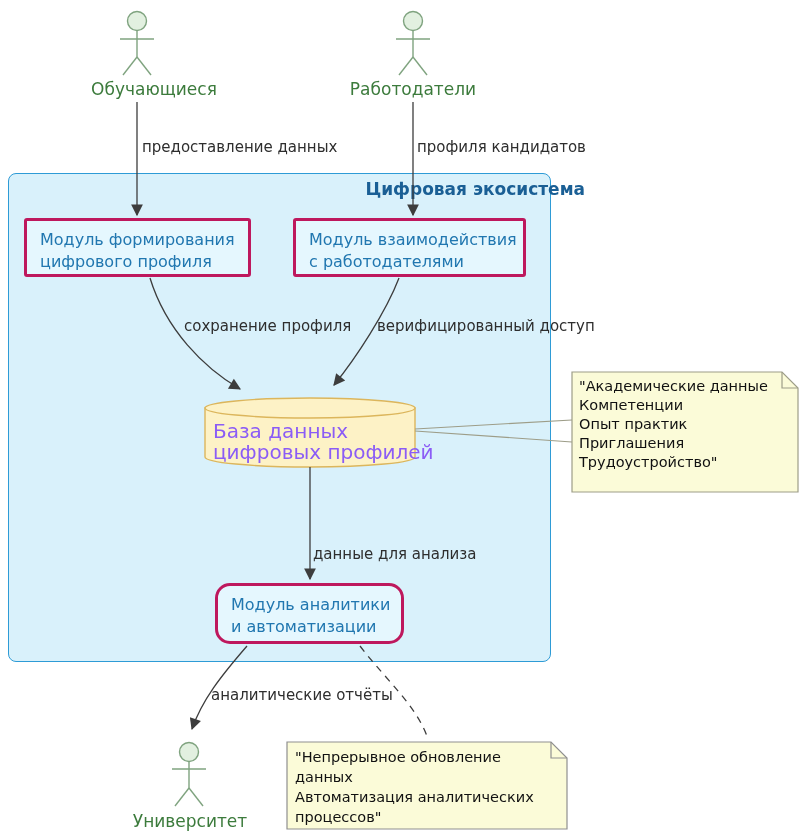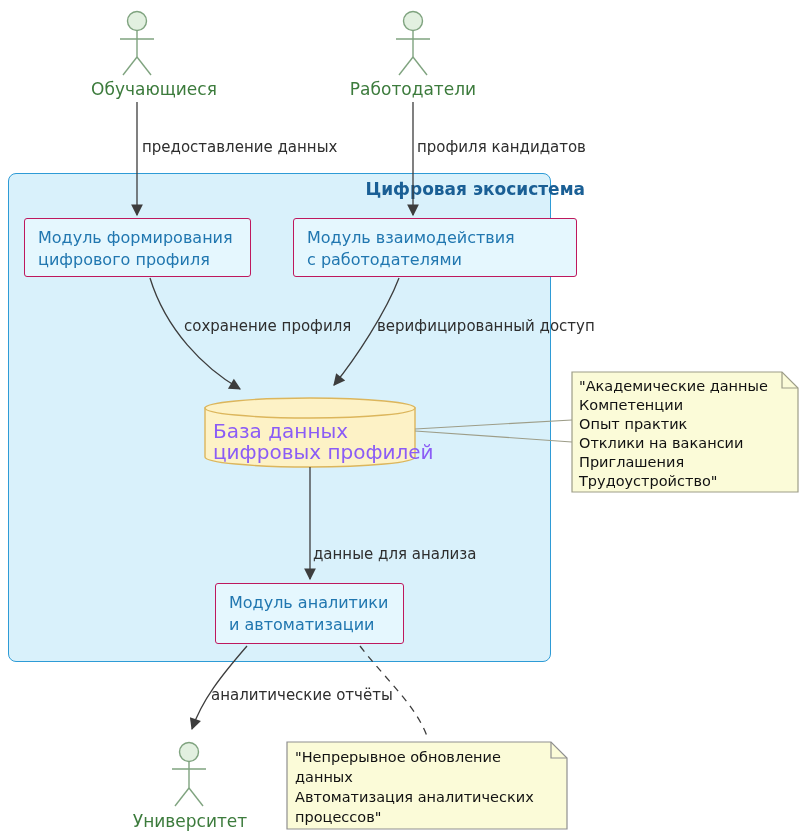--- a/index.html
+++ b/index.html
@@ -12,21 +12,21 @@
     background:#d9f1fb;border:1.6px solid #2e9bd6;border-radius:8px;
     box-sizing:border-box;z-index:1;
   }
   .ecosystem-title{
     position:absolute;left:0;top:5px;width:100%;text-align:right;
     font-size:17px;font-weight:bold;color:#1a5f95;margin-left:35px;
   }
   .svgoverlay{position:absolute;left:0;top:0;z-index:2;}
   .module-box{
     position:absolute;box-sizing:border-box;z-index:3;
-    background:#e5f7fe;border:1px solid #be185d;border-radius:3px;
+    background:#e5f7fe;border:3px solid #be185d;border-radius:3px;
     color:#2177b0;font-size:16px;line-height:22px;
     padding:8px 0 0 13px;
   }
   .module-line{display:block;white-space:nowrap;}
   .txt{position:absolute;z-index:4;white-space:nowrap;}
   .actor-label{font-size:17px;color:#3c7b3c;transform:translateX(-50%);}
   .edge-label{font-size:15px;color:#2e2e2e;text-align:right;}
   .db-label{font-size:20px;line-height:21px;color:#8b5cf6;z-index:4;position:absolute;}
   .note-text{
     position:absolute;z-index:4;font-size:14.5px;color:#111111;
@@ -103,46 +103,45 @@
   </svg>
 
   <div class="txt actor-label" style="left:137px;top:79px;margin-left:17px;">Обучающиеся</div>
   <div class="txt actor-label" style="left:413px;top:79px;">Работодатели</div>
   <div class="txt actor-label" style="left:190px;top:811px;">Университет</div>
 
   <div class="module-box" style="left:24px;top:218px;width:227px;height:59px;">
     <span class="module-line">Модуль формирования</span>
     <span class="module-line">цифрового профиля</span>
   </div>
-  <div class="module-box" style="left:293px;top:218px;width:284px;height:59px;">
+  <div class="module-box" style="left:293px;top:218px;width:233px;height:59px;">
     <span class="module-line">Модуль взаимодействия</span>
     <span class="module-line">с работодателями</span>
   </div>
-  <div class="module-box" style="left:215px;top:583px;width:189px;height:61px;">
+  <div class="module-box" style="left:215px;top:583px;width:189px;height:61px;border-radius:15px;">
     <span class="module-line">Модуль аналитики</span>
     <span class="module-line">и автоматизации</span>
   </div>
 
   <div class="db-label" style="left:213px;top:421px;">
     <span class="module-line">База данных</span>
     <span class="module-line">цифровых профилей</span>
   </div>
 
   <div class="txt edge-label" style="left:142px;top:138px;">предоставление данных</div>
   <div class="txt edge-label" style="left:417px;top:138px;">профиля кандидатов</div>
   <div class="txt edge-label" style="left:377px;top:317px;">верифицированный доступ</div>
   <div class="txt edge-label" style="left:184px;top:317px;">сохранение профиля</div>
   <div class="txt edge-label" style="left:313px;top:545px;">данные для анализа</div>
   <div class="txt edge-label" style="left:211px;top:686px;">аналитические отчёты</div>
 
   <div class="note-text" style="left:579px;top:377px;width:214px;">
     <span class="note-line note1-line">"Академические данные</span>
     <span class="note-line note1-line">Компетенции</span>
     <span class="note-line note1-line">Опыт практик</span>
-    <span class="note-line note1-line">Отклики на вакансии</span>
     <span class="note-line note1-line">Приглашения</span>
     <span class="note-line note1-line">Трудоустройство"</span>
   </div>
 
   <div class="note-text" style="left:295px;top:747px;width:266px;">
     <span class="note-line note2-line">"Непрерывное обновление</span>
     <span class="note-line note2-line">данных</span>
     <span class="note-line note2-line">Автоматизация аналитических</span>
     <span class="note-line note2-line">процессов"</span>
   </div>

